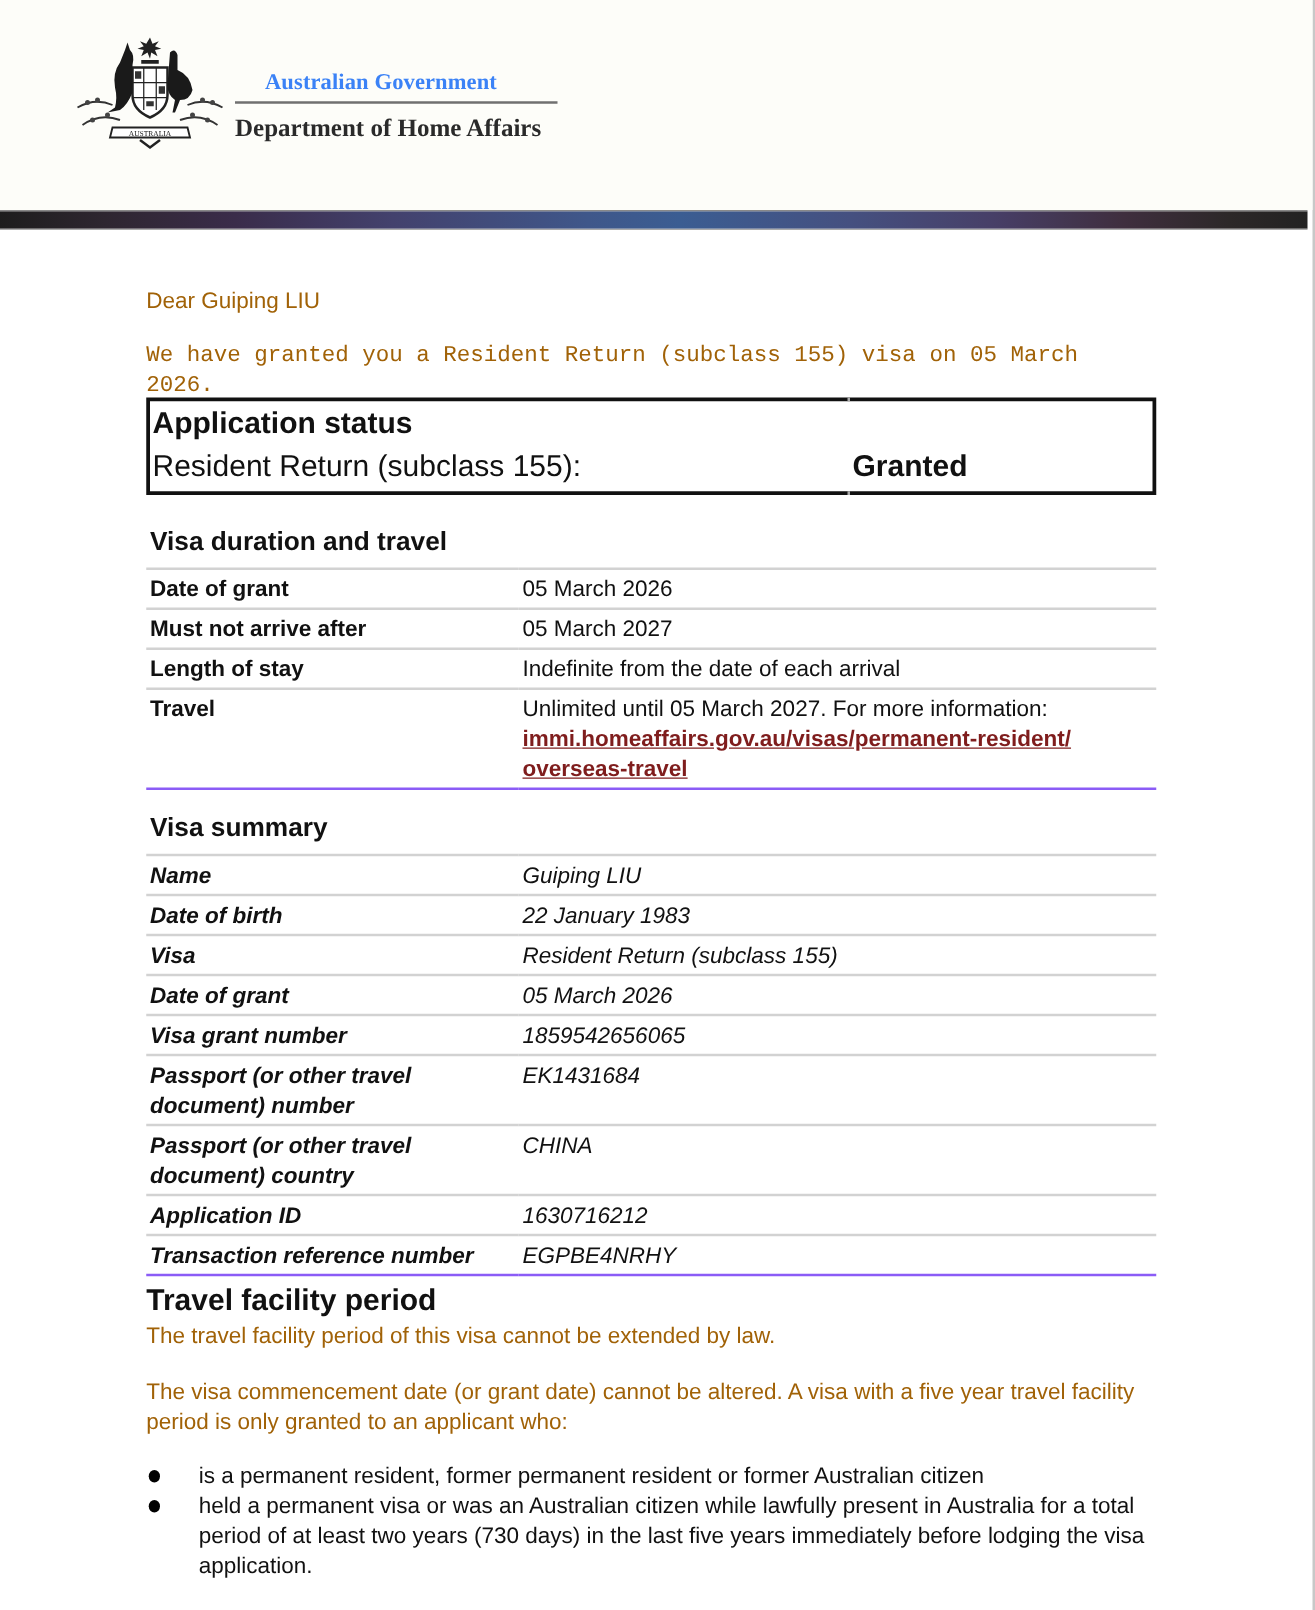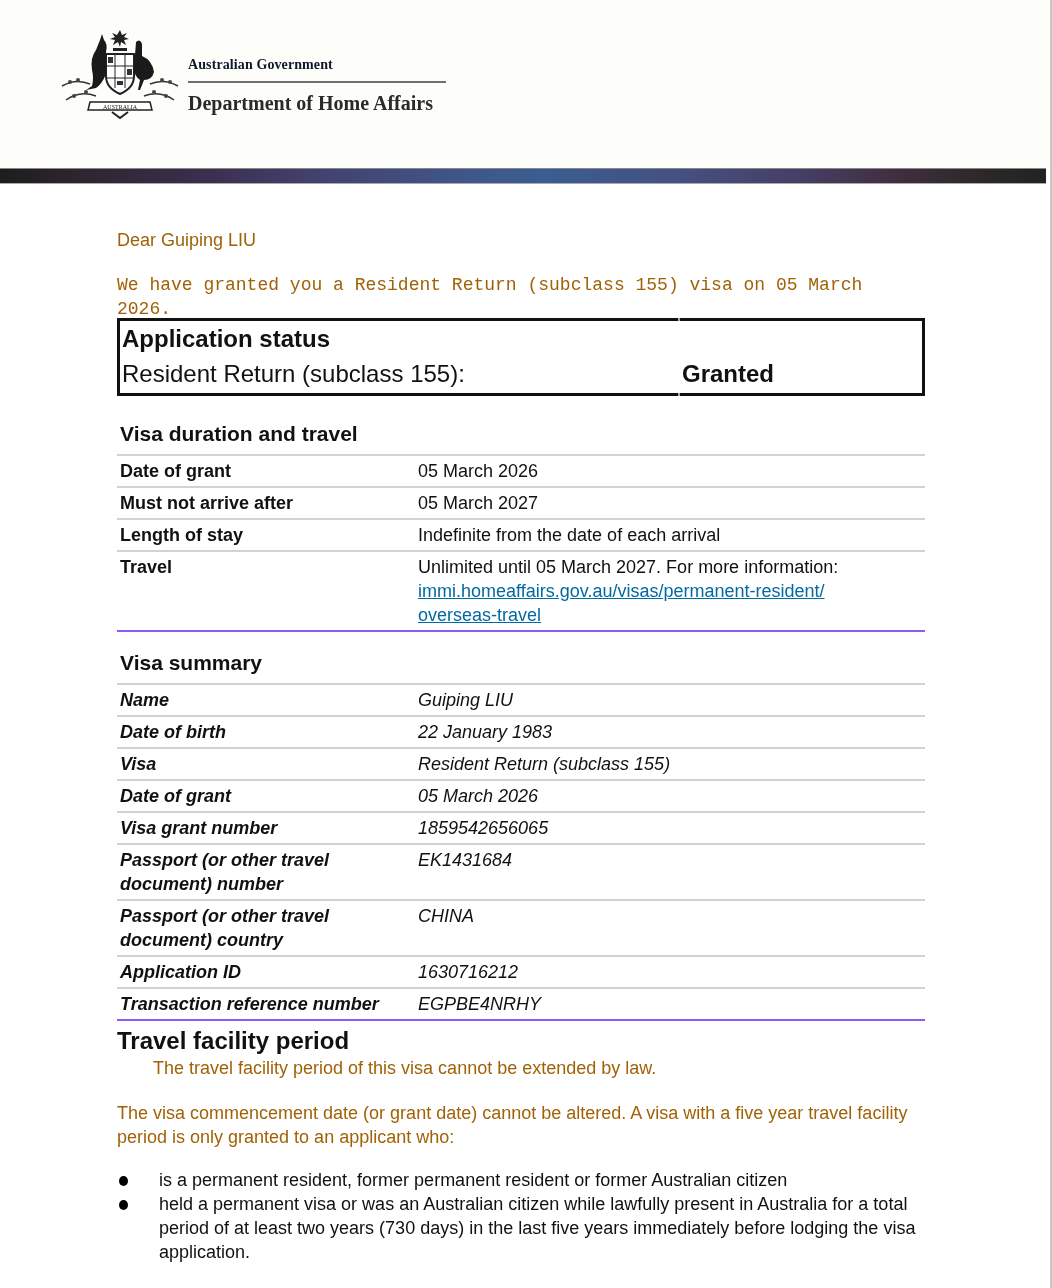--- a/index.html
+++ b/index.html
@@ -4,21 +4,21 @@
 <style>
   * { box-sizing: border-box; margin: 0; padding: 0; }
   html, body { width: 1052px; height: 1288px; background: #ffffff; overflow: hidden; }
   body { font-family: "Liberation Sans", sans-serif; color: #111; position: relative; }
 
   .page-edge { position: absolute; top: 0; right: 0; width: 2px; height: 1288px; background: #c8c8c8; }
 
   .header { position: absolute; left: 0; top: 0; width: 1050px; height: 168px; background: #fdfdf9; }
   .crest { position: absolute; left: 56px; top: 28px; width: 128px; height: 92px; }
   .gov-block { position: absolute; left: 188px; top: 52px; width: 258px; }
-  .gov-title { font-family: "Liberation Serif", serif; font-weight: bold; font-size: 14px; color: #0f172a; line-height: 26px; letter-spacing: 0.1px; }
+  .gov-title { font-family: "Liberation Serif", serif; font-weight: bold; font-size: 18px; color: #3b82f6; line-height: 26px; letter-spacing: 0.1px; margin-left: 24px; }
   .gov-rule { height: 2px; background: #707070; margin: 3px 0 6px 0; }
   .gov-dept { font-family: "Liberation Serif", serif; font-weight: bold; font-size: 20px; color: #2a2a2a; line-height: 28px; }
 
   .band { position: absolute; left: 0; top: 168px; width: 1046px; height: 16px;
     background: linear-gradient(to right, #1d1d1d 0%, #2e2630 8%, #3a2c4a 18%, #43416d 30%, #3f578a 45%, #3b5d92 52%, #455080 65%, #473f67 76%, #3f2e3e 86%, #2c2828 94%, #222 100%);
     border-top: 1px solid #888; border-bottom: 1px solid #aaa; }
 
   .content { position: absolute; left: 117px; top: 228px; width: 808px; }
   .p { font-size: 18px; line-height: 24px; color: #a16207; }
   .greet { position: absolute; left: 0; top: 0; }
@@ -30,24 +30,24 @@
   .status-title { position: absolute; left: 2px; top: 3px; font-size: 24px; font-weight: bold; line-height: 30px; }
   .status-label { position: absolute; left: 2px; top: 38px; font-size: 24px; line-height: 30px; }
   .status-value { position: absolute; left: 562px; top: 38px; font-size: 24px; font-weight: bold; line-height: 30px; }
 
   .section-title { position: absolute; left: 3px; font-size: 21px; font-weight: bold; line-height: 30px; }
   table.kv { position: absolute; left: 0; width: 808px; border-collapse: collapse; }
   table.kv td { font-size: 18px; line-height: 24px; vertical-align: top; padding: 3px 3px 3px 3px; border-top: 2px solid #d2d2d2; }
   table.kv tr:last-child td { border-bottom: 2px solid #8b5cf6; }
   table.kv td.k { width: 298px; font-weight: bold; }
   table.kv td.v { font-weight: normal; }
-  .link { color: #0369a1; text-decoration: underline; }
+  .link { color: #7f1d1d; text-decoration: underline; font-weight: bold; }
 
   .tf-title { position: absolute; left: 0; top: 798px; font-size: 24px; font-weight: bold; line-height: 30px; }
-  .tf-p1 { position: absolute; left: 0; top: 828px; width: 808px; margin-left: 36px; }
+  .tf-p1 { position: absolute; left: 0; top: 828px; width: 808px; }
   .tf-p2 { position: absolute; left: 0; top: 873px; width: 808px; }
   ul.bullets { position: absolute; left: 0; top: 940px; width: 808px; list-style: none; }
   ul.bullets li { position: relative; padding-left: 42px; font-size: 18px; line-height: 24px; margin-bottom: 0; }
   ul.bullets li .dot { position: absolute; left: 2px; top: 8px; width: 9px; height: 10px; border-radius: 50%; background: #000; }
 </style>
 </head>
 <body>
 
 <div class="page-edge"></div>
 

